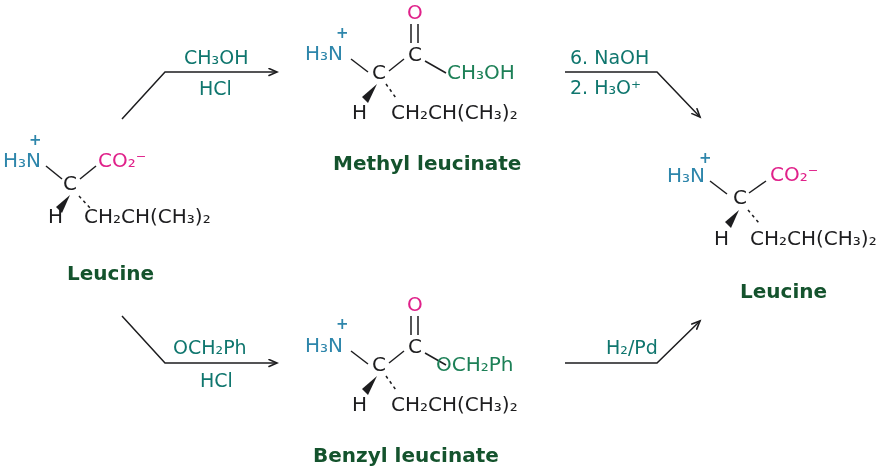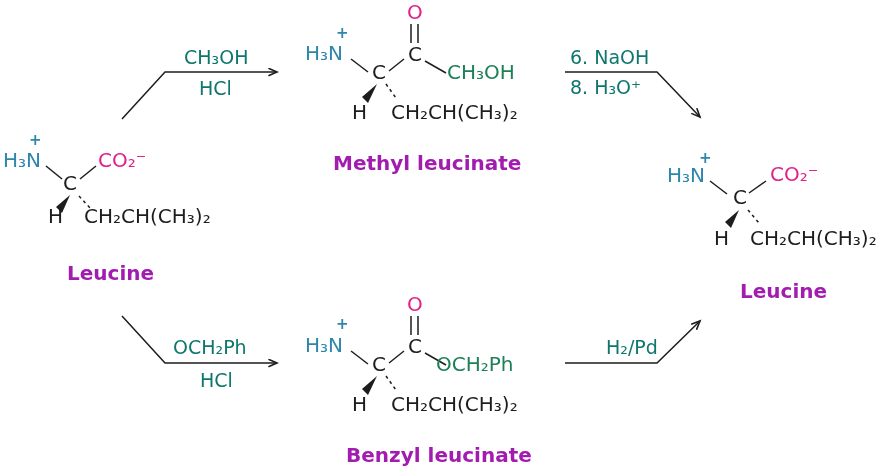--- a/index.html
+++ b/index.html
@@ -28,21 +28,21 @@
     white-space: nowrap;
   }
   .blue    { color: #2e86ab; }
   .magenta { color: #e0218a; }
   .green   { color: #1d8057; }
   .struct-label {
     position: absolute;
     font-size: 20px;
     font-weight: bold;
     white-space: nowrap;
-    color: #a21caf;
+    color: #14532d;
   }
   .reagent {
     position: absolute;
     font-size: 19px;
     white-space: nowrap;
     color: #0f766e;
   }
 </style>
 </head>
 <body>
@@ -126,21 +126,21 @@
     <span class="atom" style="left:408px; top:43px">C</span>
     <span class="atom" style="left:372px; top:61px">C</span>
     <span class="atom green" style="left:447px; top:61px">CH₃OH</span>
     <span class="atom" style="left:352px; top:101px">H</span>
     <span class="atom" style="left:391px; top:101px">CH₂CH(CH₃)₂</span>
     <span class="struct-label" style="left:333px; top:151px">Methyl leucinate</span>
   </div>
 
   <div>
     <span class="reagent" style="left:570px; top:46px">6. NaOH</span>
-    <span class="reagent" style="left:570px; top:76px">8. H₃O⁺</span>
+    <span class="reagent" style="left:570px; top:76px">2. H₃O⁺</span>
   </div>
 
   <div>
     <span class="charge blue" style="left:699px; top:151px">+</span>
     <span class="atom blue" style="left:667px; top:164px">H₃N</span>
     <span class="atom" style="left:733px; top:186px">C</span>
     <span class="atom magenta" style="left:770px; top:163px">CO₂⁻</span>
     <span class="atom" style="left:714px; top:227px">H</span>
     <span class="atom" style="left:750px; top:227px">CH₂CH(CH₃)₂</span>
     <span class="struct-label" style="left:740px; top:279px">Leucine</span>
@@ -153,20 +153,20 @@
 
   <div>
     <span class="atom magenta" style="left:407px; top:293px">O</span>
     <span class="charge blue" style="left:336px; top:317px">+</span>
     <span class="atom blue" style="left:305px; top:334px">H₃N</span>
     <span class="atom" style="left:408px; top:335px">C</span>
     <span class="atom" style="left:372px; top:353px">C</span>
     <span class="atom green" style="left:436px; top:353px">OCH₂Ph</span>
     <span class="atom" style="left:352px; top:393px">H</span>
     <span class="atom" style="left:391px; top:393px">CH₂CH(CH₃)₂</span>
-    <span class="struct-label" style="left:346px; top:443px">Benzyl leucinate</span>
+    <span class="struct-label" style="left:313px; top:443px">Benzyl leucinate</span>
   </div>
 
   <div>
     <span class="reagent" style="left:606px; top:336px">H₂/Pd</span>
   </div>
 
 </div>
 
 </body></html>

